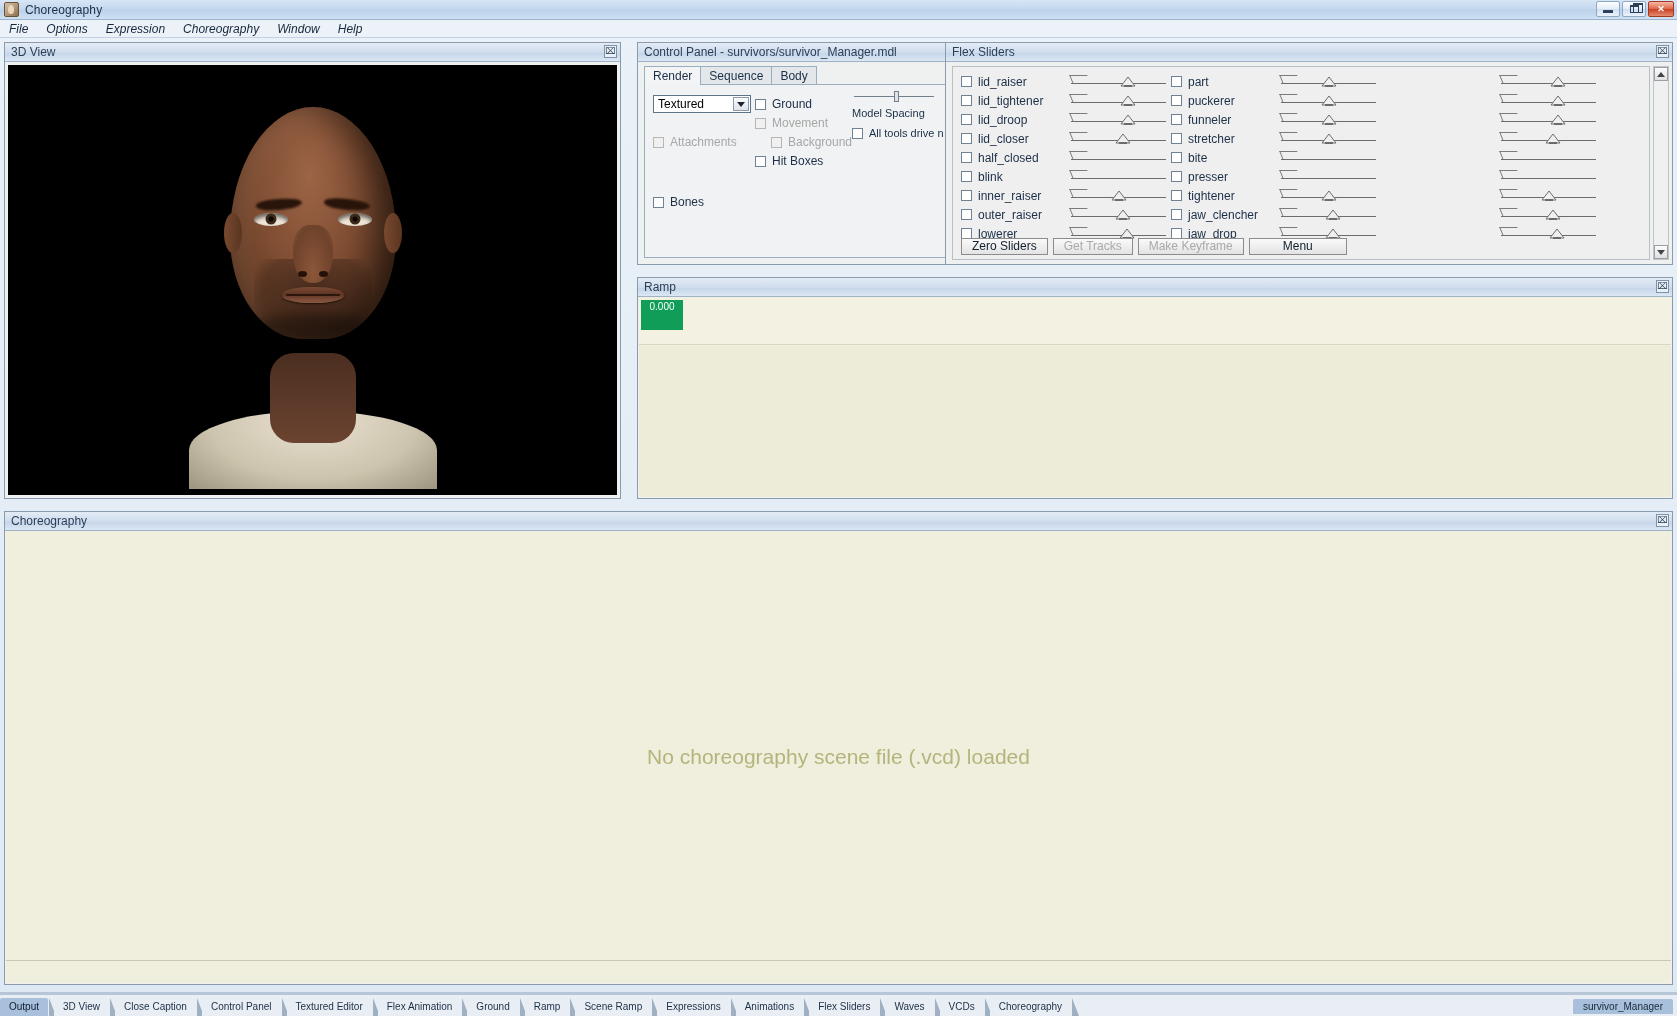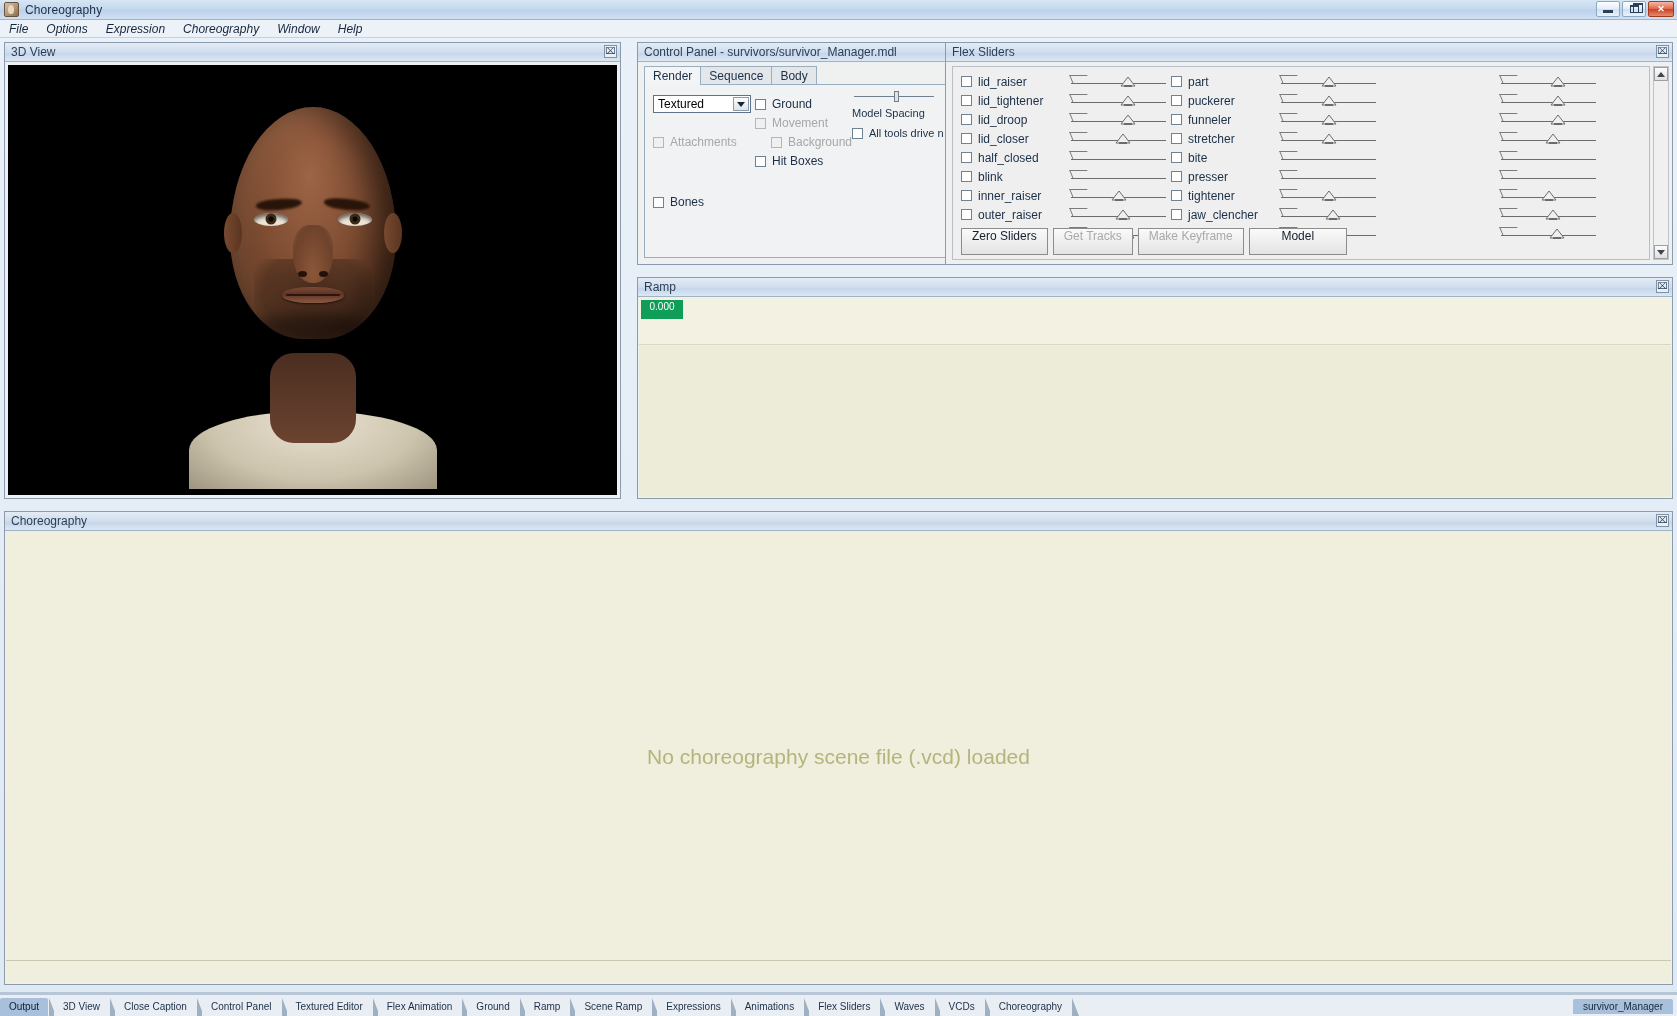--- a/index.html
+++ b/index.html
@@ -192,21 +192,21 @@
   .tri{
     position:absolute; top:2px; width:14px; height:9px;
   }
   .tri svg{ display:block; }
   .flexbtns{
     position:absolute; left:8px; bottom:4px; display:flex; gap:5px;
   }
   .btn{
     font-size:12px; color:#13202e; border:1px solid #8c8c8c;
     background: linear-gradient(to bottom,#fafafa,#e3e3e3);
-    padding:1px 10px; height:27px; line-height:13px; min-width:72px; text-align:center;
+    padding:1px 10px; height:17px; line-height:13px; min-width:72px; text-align:center;
   }
   .btn.disabled{ color:#a9a9a9; }
   .vscroll{
     position:absolute; right:3px; top:4px; bottom:4px; width:16px;
     background:#f0f0f0; border:1px solid #c0c4c8;
   }
   .vscroll .arrow{
     position:absolute; left:0; width:14px; height:14px;
     background: linear-gradient(to bottom,#fcfcfc,#e0e0e0); border:1px solid #9aa0a6;
     display:flex;align-items:center;justify-content:center;
@@ -214,21 +214,21 @@
   .vscroll .arrow.up{ top:0;} .vscroll .arrow.down{ bottom:0;}
   .vscroll .arrow:after{content:"";border-left:4px solid transparent;border-right:4px solid transparent;}
   .vscroll .arrow.up:after{ border-bottom:5px solid #40464c;}
   .vscroll .arrow.down:after{ border-top:5px solid #40464c;}
 
   
   #ramp { left:637px; top:277px; width:1036px; height:222px; }
   .ramp-body{ position:absolute; left:1px; top:19px; right:1px; bottom:1px; background:#f0efdd; }
   .ramp-strip{ position:absolute; left:0; top:0; right:0; height:48px; background:#f3f2e2; border-bottom:1px solid #d8d7c2;}
   .ramp-badge{
-    position:absolute; left:2px; top:3px; height:19px; min-width:42px;
+    position:absolute; left:2px; top:3px; height:30px; min-width:42px;
     background:#0f9d58; color:#fff; font-size:10px; line-height:13px;
     text-align:center; padding:0 4px; font-family:"Liberation Sans", sans-serif;
   }
   .ramp-lower{ position:absolute; left:0; right:0; top:49px; bottom:0; background:#edecd9;}
 
   
   #choreo { left:4px; top:511px; width:1669px; height:474px; }
   .choreo-body{ position:absolute; left:1px; top:19px; right:1px; bottom:1px; background:#f0efdd;
     display:flex; align-items:center; justify-content:center; }
   .choreo-msg{ font-size:21px; color:#b5b47c; }
@@ -803,21 +803,21 @@
                     <line x1="4" y1="10" x2="12" y2="10" stroke="#3f3f3f" stroke-width="1.2"></line>
                   </svg>
                 </div>
               </div>
             </div>
           </div>
         <div class="flexbtns">
           <div class="btn">Zero Sliders</div>
           <div class="btn disabled">Get Tracks</div>
           <div class="btn disabled">Make Keyframe</div>
-          <div class="btn" style="min-width:98px;">Model</div>
+          <div class="btn" style="min-width:98px;">Menu</div>
         </div>
       </div>
       <div class="vscroll">
         <div class="arrow up"></div>
         <div class="arrow down"></div>
       </div>
     </div>
   </div>
 
   <div class="panel" id="ramp">

